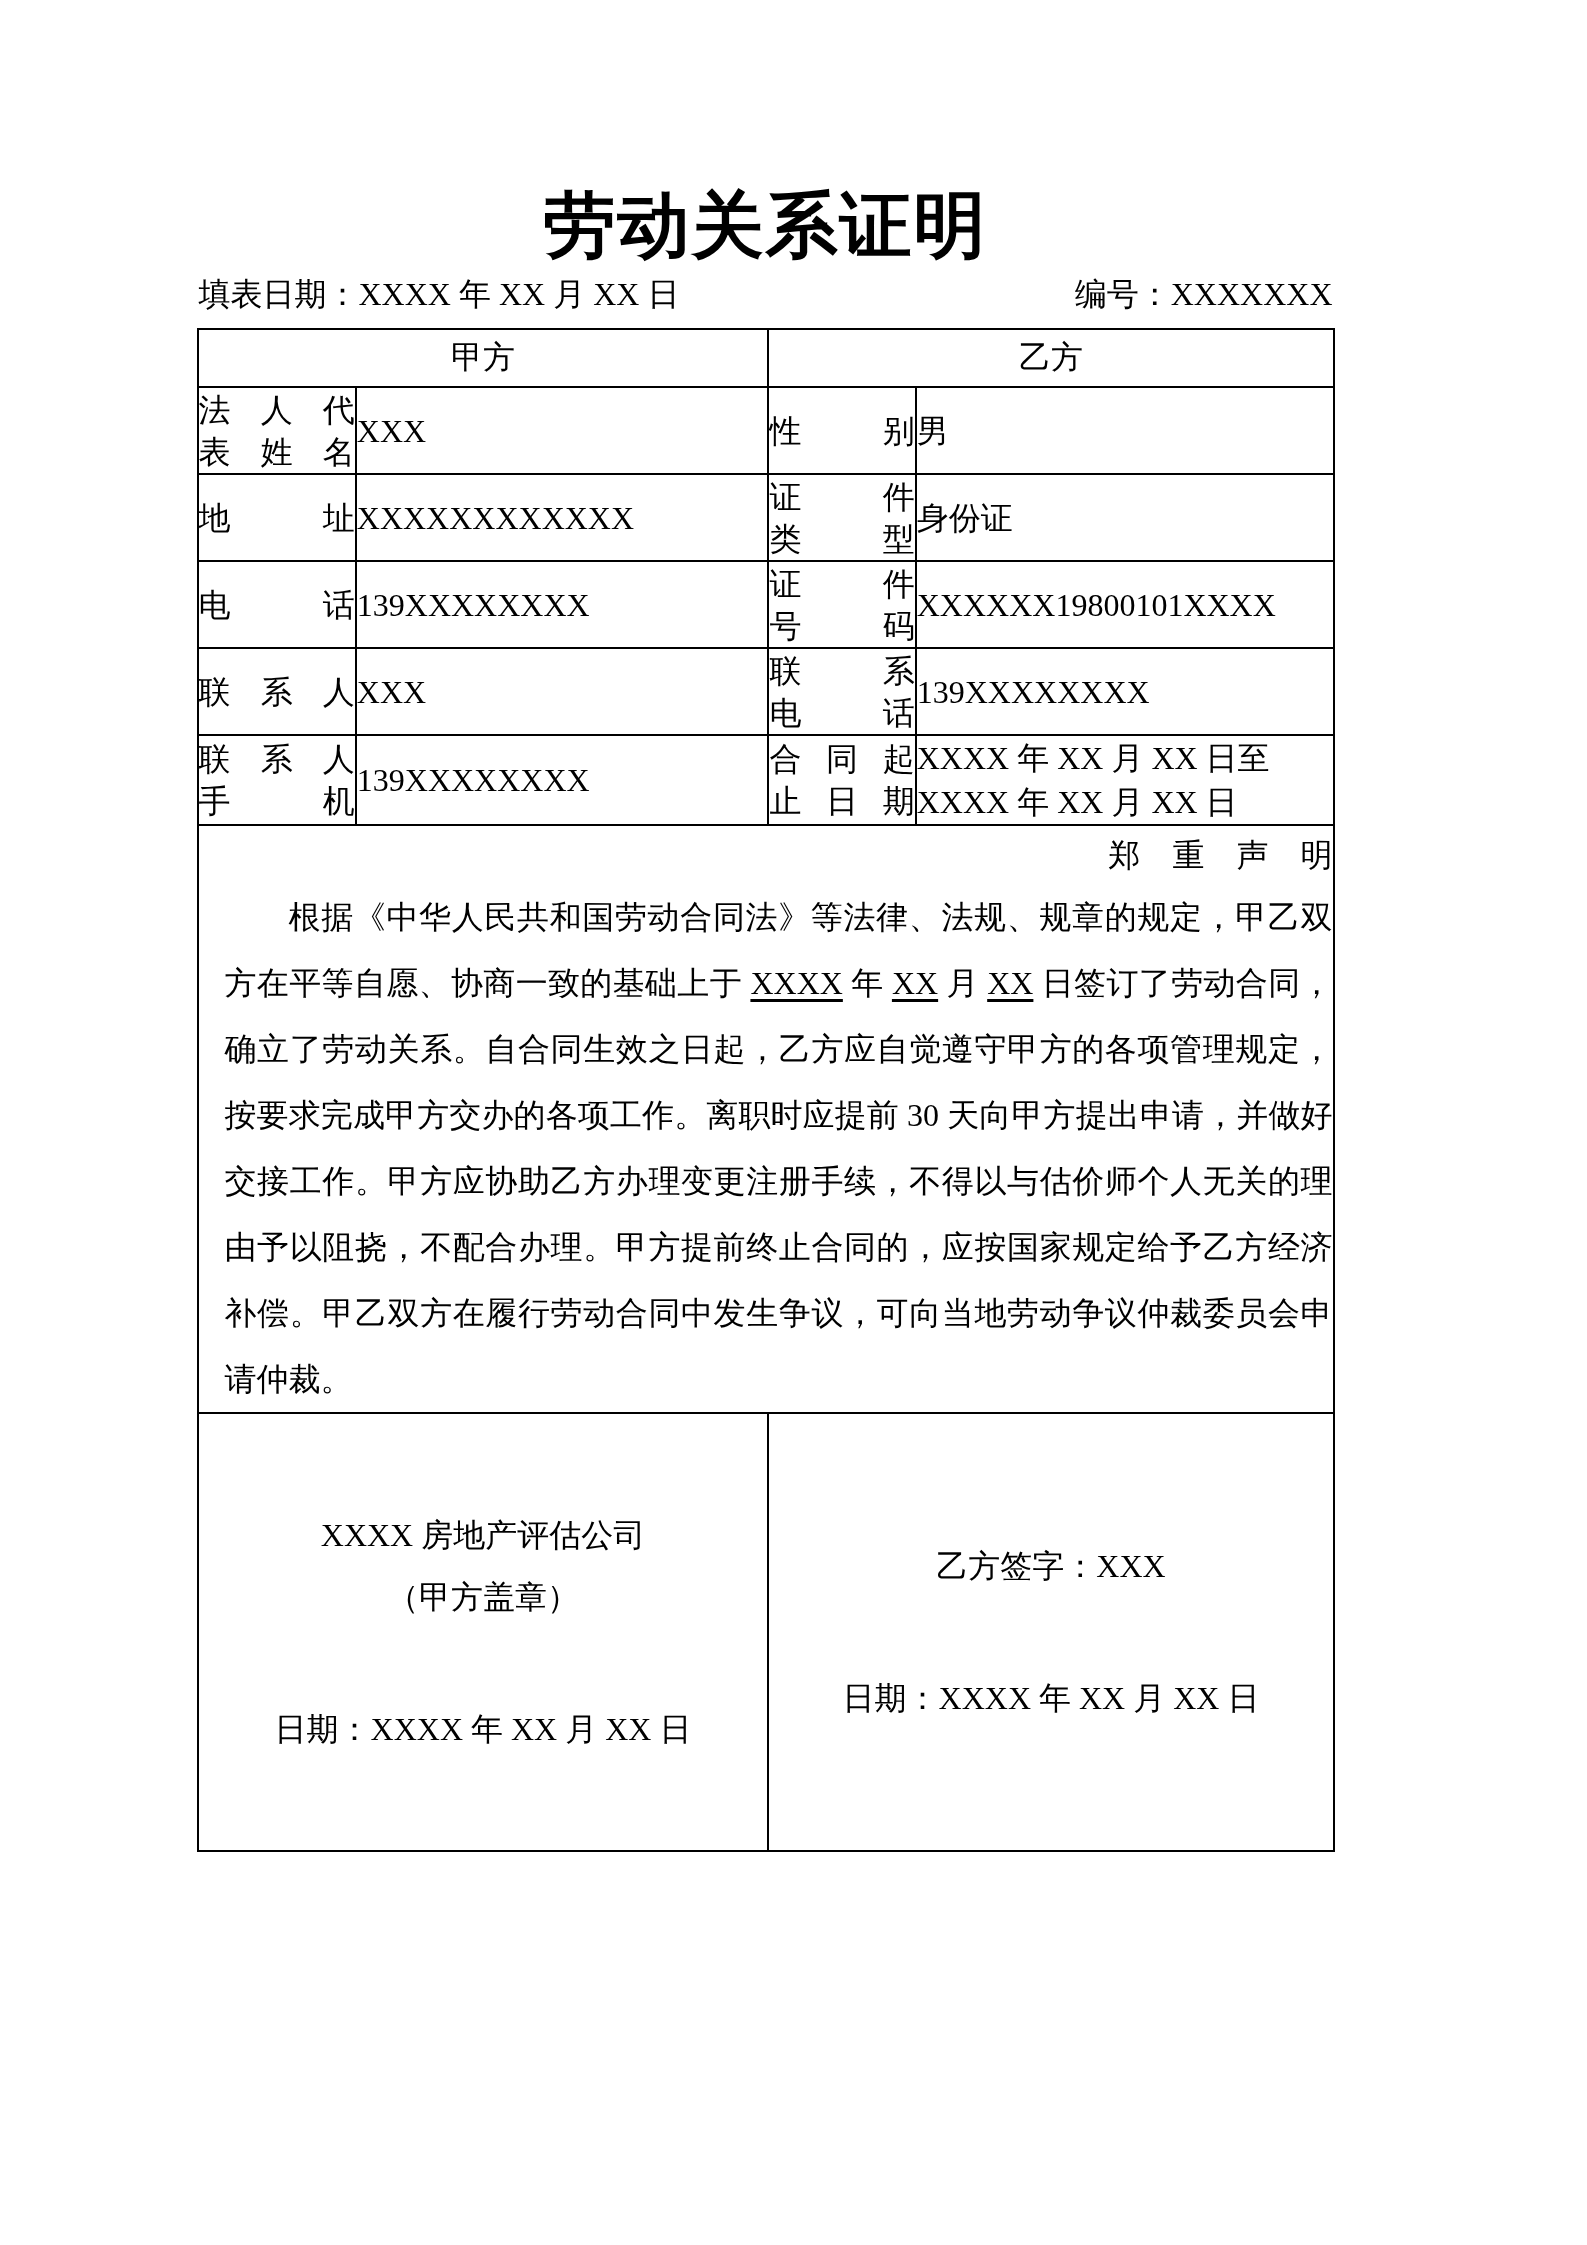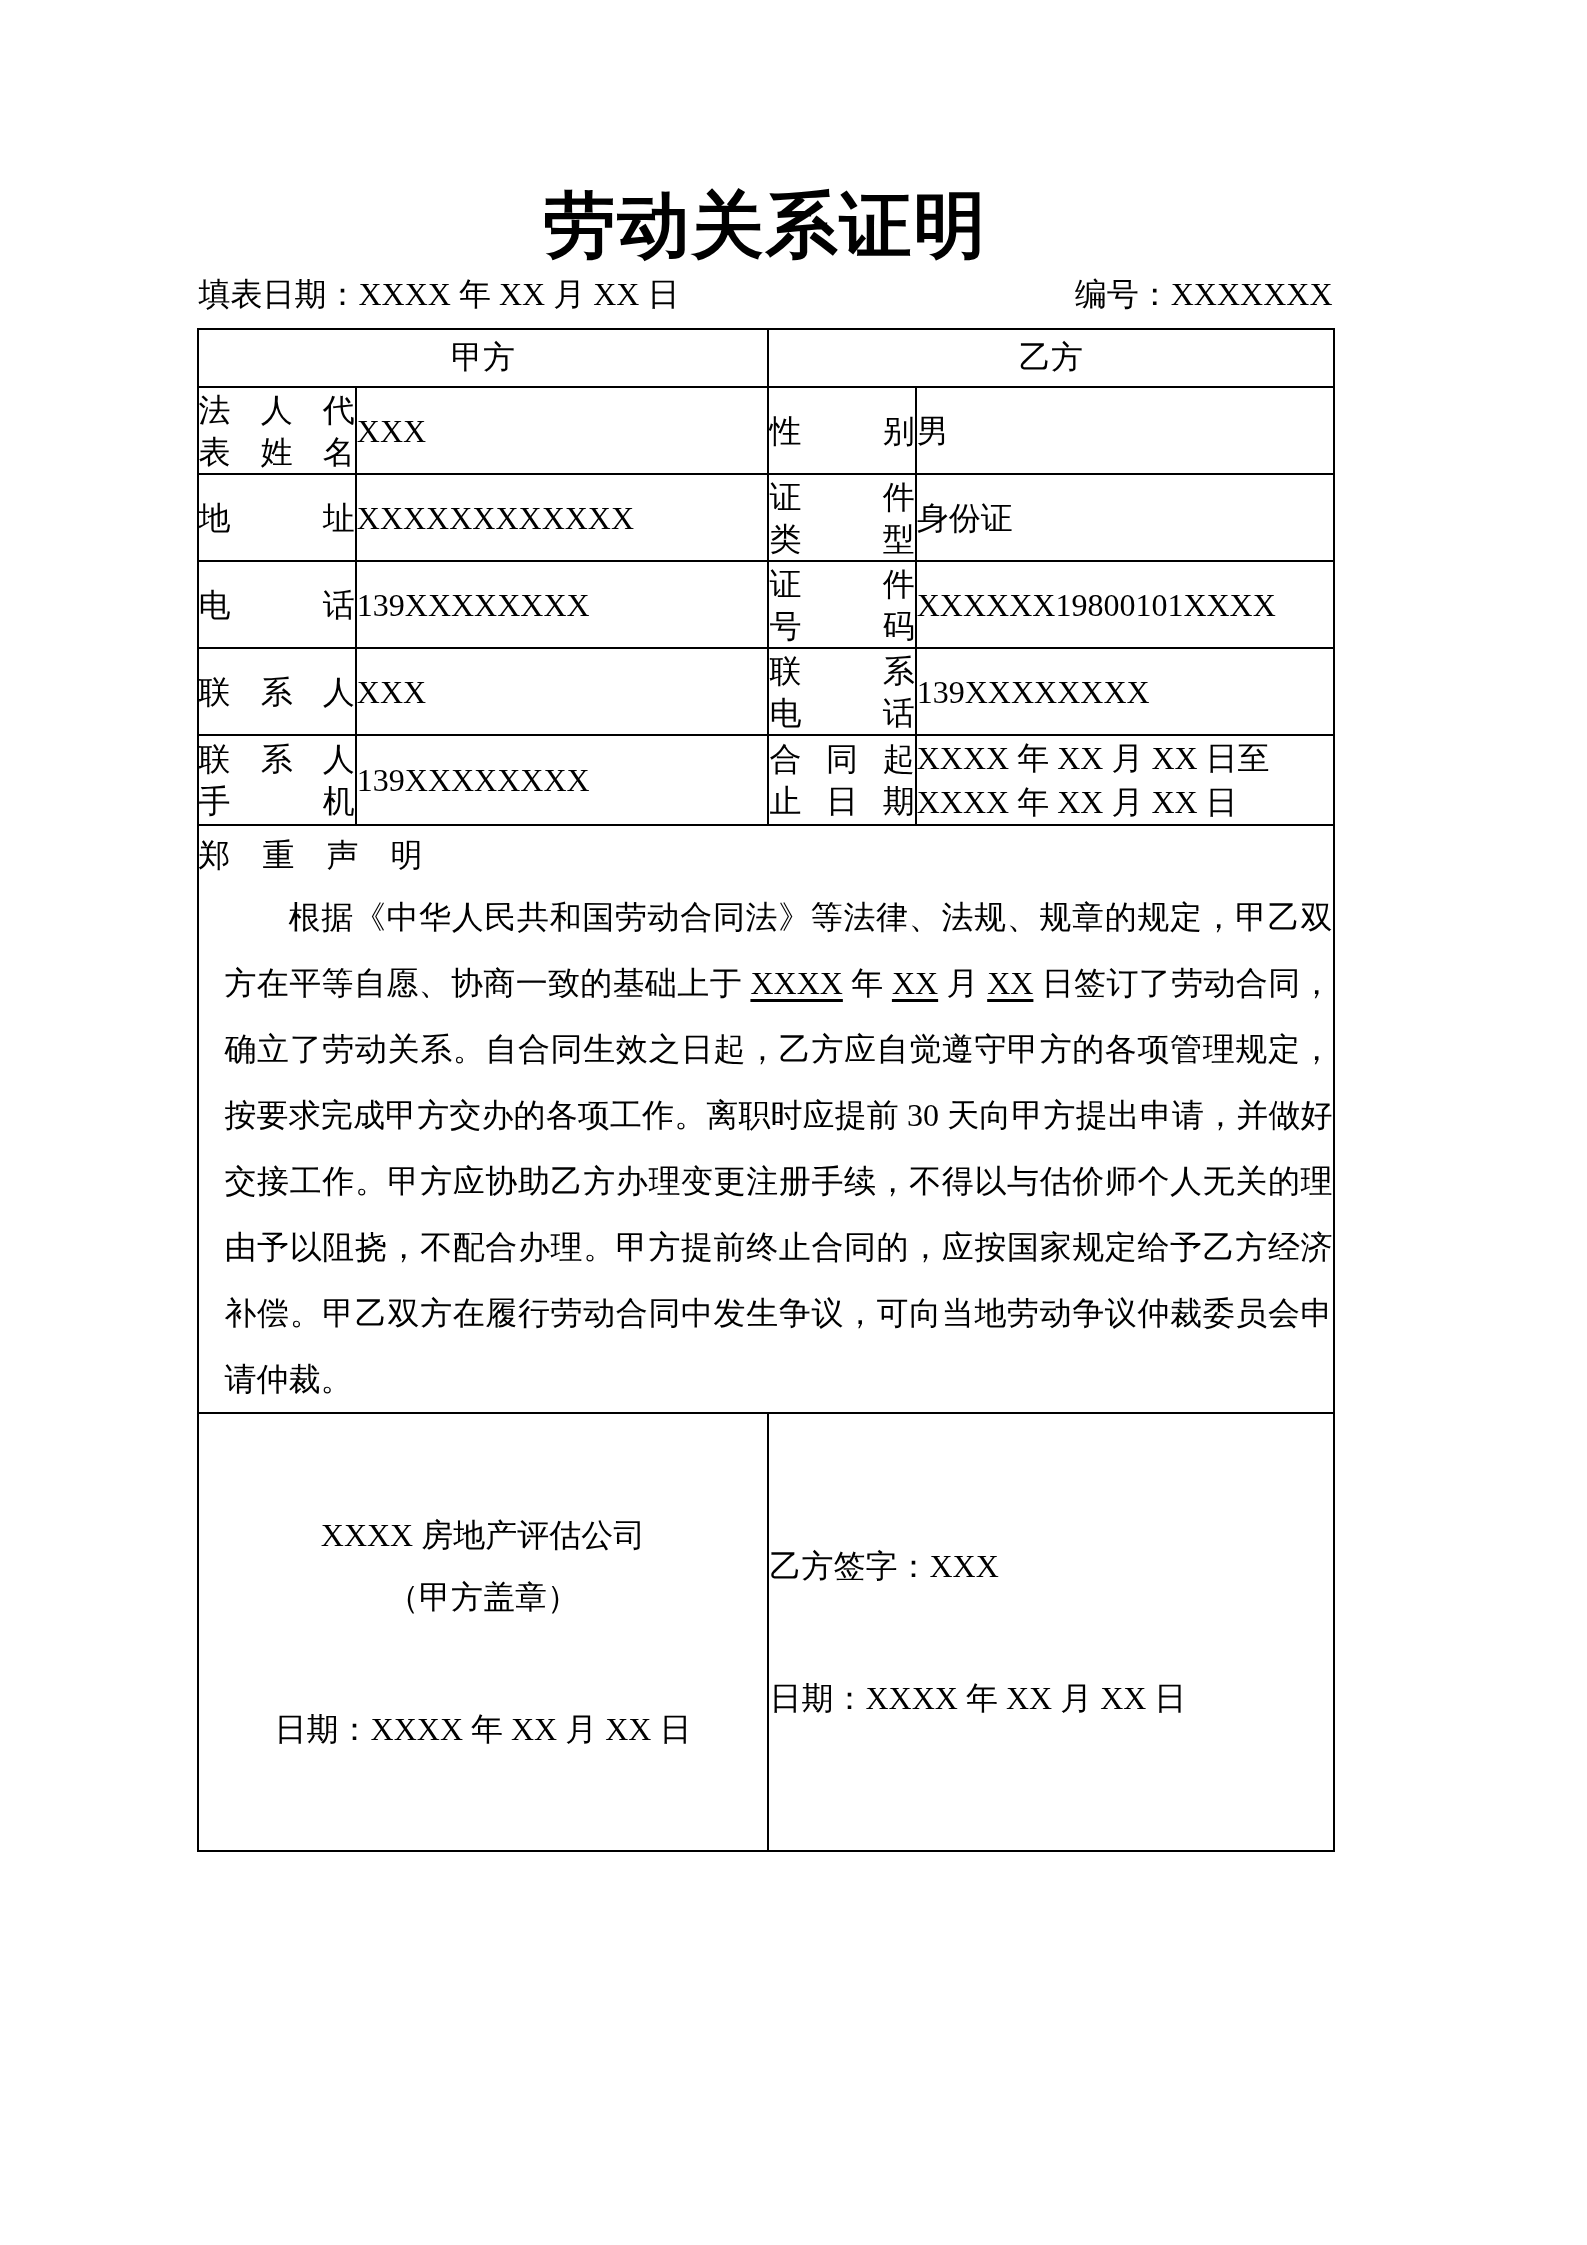--- a/index.html
+++ b/index.html
@@ -26,26 +26,26 @@
   }
   table.form td { border:2px solid #000; padding:0; vertical-align:middle; }
   .party-header td { height:56px; text-align:center;font-family:Liberation Mono, monospace; }
   .row-data td { height:85px; }
   .label-cell { padding:0 16px; }
   .label-line { text-align:justify; text-align-last:justify; line-height:42px; }
   .value-cell { padding-left:14px; padding-right:6px; }
   .value-line { line-height:44px; text-align:left; }
   .label-line:empty, .value-line:empty { display:none; }
   .decl-cell { vertical-align:top; height:523px; padding:10px 12px 0 12px; }
-  .decl-title { text-align:left; font-size:32px; line-height:46px; margin:6px 0 6px 0; }
+  .decl-title { text-align:right; font-size:32px; line-height:46px; margin:6px 0 6px 0; }
   .decl-para { margin:0; text-align:justify; text-indent:64px; font-size:32px; line-height:66px;padding-left:26px; }
   .decl-para .u { text-decoration:underline; text-underline-offset:5px; }
   .sig-cell { vertical-align:top; height:436px; }
   .sig-a { text-align:center; padding:135px 0 0 110px; }
-  .sig-b { text-align:left; padding:195px 0 0 70px;margin-top:24px; }
+  .sig-b { text-align:center; padding:195px 0 0 70px;margin-top:24px; }
   .sig-line { line-height:40px; }
   .gap-sm { margin-top:22px; }
   .gap-lg { margin-top:92px; }
 </style>
 </head>
 <body>
 
 <div class="page">
 
   <h1 class="doc-title">劳动关系证明</h1>

